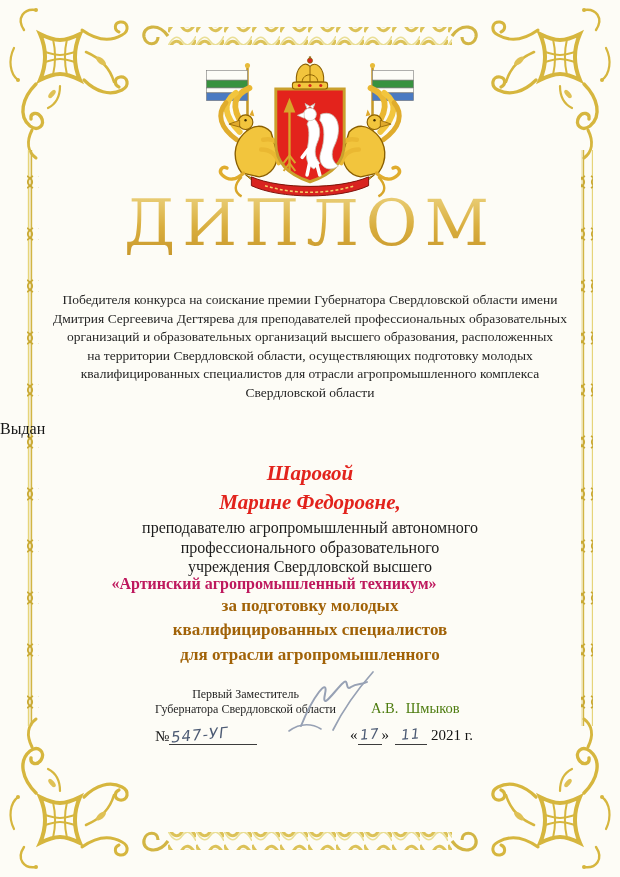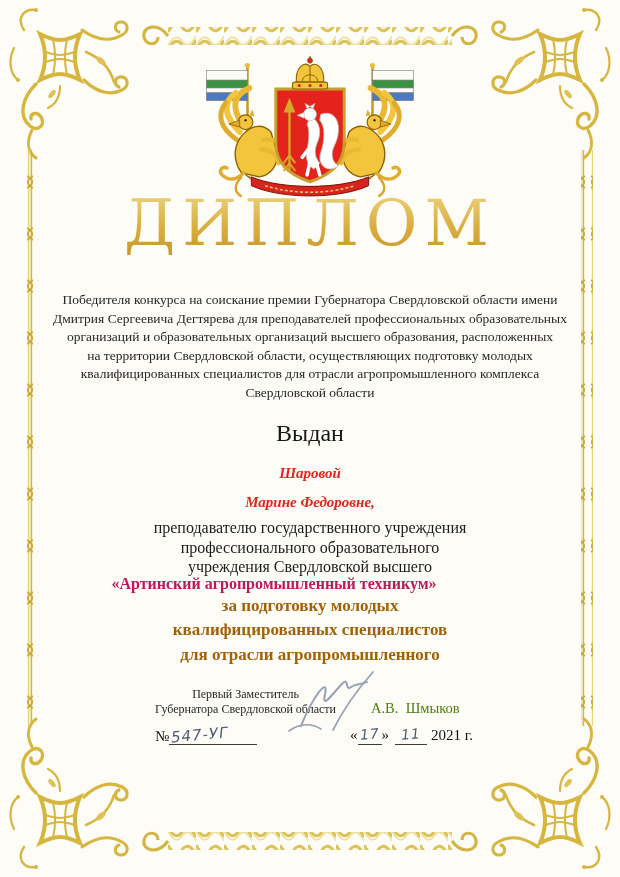--- a/index.html
+++ b/index.html
@@ -8,24 +8,24 @@
   .border-svg{position:absolute;left:0;top:0;pointer-events:none;}
   .arms-svg{position:absolute;left:183px;top:54px;}
   .title{position:absolute;top:192px;left:0;width:620px;text-align:center;
     font-family:"DejaVu Serif","Liberation Serif",serif;font-size:63px;line-height:1;
     letter-spacing:7px;font-weight:400;color:#cfa42f;}
   .title .gold-text{background:linear-gradient(180deg,#eed787 0%,#d9ae3e 55%,#c6952a 100%);
     -webkit-background-clip:text;background-clip:text;color:transparent;-webkit-text-fill-color:transparent;}
   .intro{position:absolute;top:291px;left:0;width:620px;text-align:center;
     font-size:13.5px;line-height:18.5px;color:#262626;}
   .intro div{white-space:nowrap;}
-  .issued{position:absolute;top:420px;left:0;width:620px;text-align:center;
-    font-size:24px;color:#161616;}
+  .issued{position:absolute;top:420px;left:0;width:620px;text-align:left;
+    font-size:16px;color:#161616;}
   .recipient{position:absolute;top:459px;left:0;width:620px;text-align:center;
-    font-size:15px;line-height:29px;font-weight:bold;font-style:italic;color:#e2231c;}
+    font-size:21px;line-height:29px;font-weight:bold;font-style:italic;color:#e2231c;}
   .position{position:absolute;top:518px;left:0;width:620px;text-align:center;
     font-size:16px;line-height:19.5px;color:#1c1c1c;}
   .institution{position:absolute;top:575px;left:0;width:548px;text-align:center;
     font-size:16px;font-weight:bold;color:#be185d;}
   .achievement{position:absolute;top:594px;left:0;width:620px;text-align:center;
     font-size:17px;line-height:24.4px;font-weight:bold;color:#a16207;}
   .official-title{position:absolute;left:155px;top:687px;font-size:12px;line-height:14.5px;color:#1f1f1f;text-align:center;}
   .official-name{position:absolute;left:371px;top:700px;font-size:14.5px;color:#4d7c0f;white-space:pre;}
   .sign-svg{position:absolute;left:283px;top:660px;}
   .num-row{position:absolute;left:155px;top:727px;font-size:15px;color:#141414;}
@@ -151,21 +151,21 @@
   </div>
 
   <div class="issued">Выдан</div>
 
   <div class="recipient">
     <div>Шаровой</div>
     <div>Марине Федоровне,</div>
   </div>
 
   <div class="position">
-    <div>преподавателю государственного учреждения</div>
+    <div>преподавателю агропромышленный автономного</div>
     <div>профессионального образовательного</div>
     <div>учреждения Свердловской высшего</div>
   </div>
 
   <div class="institution">«Артинский агропромышленный техникум»</div>
 
   <div class="achievement">
     <div>за подготовку молодых</div>
     <div>квалифицированных специалистов</div>
     <div>для отрасли агропромышленного</div>

